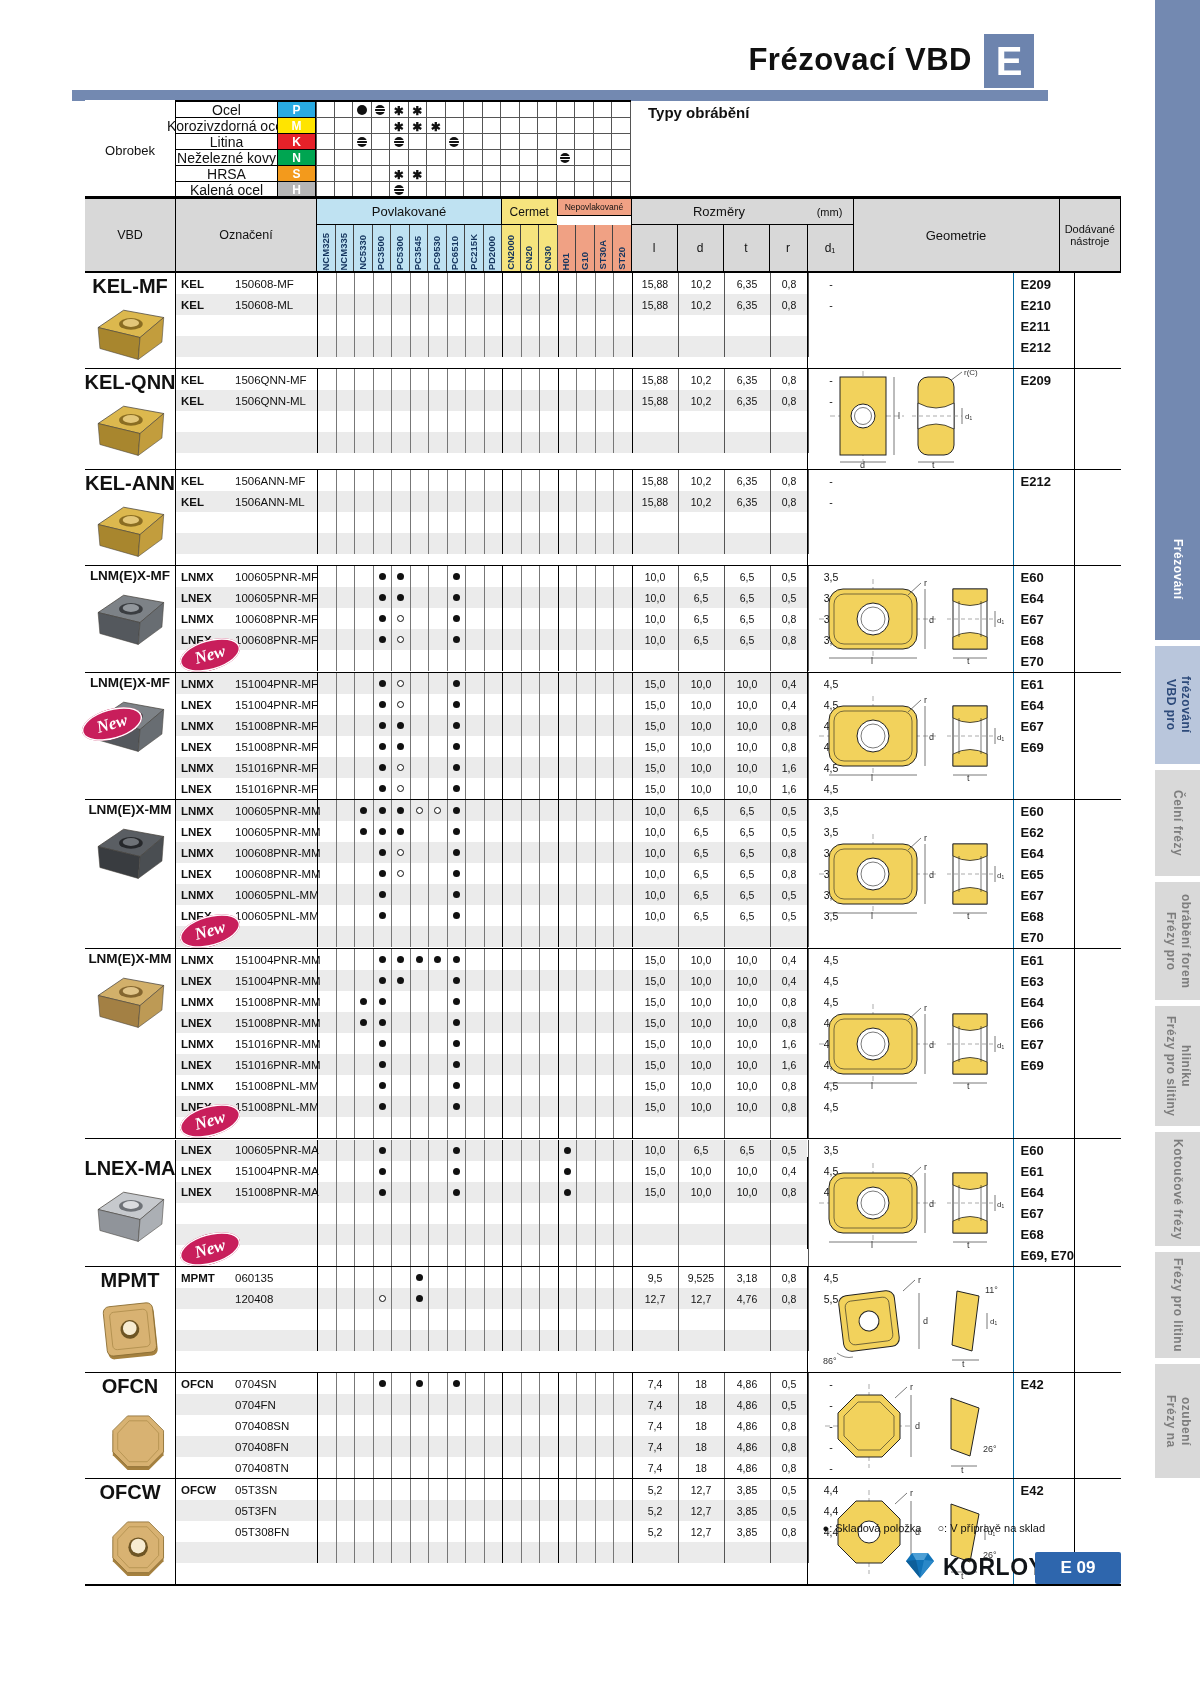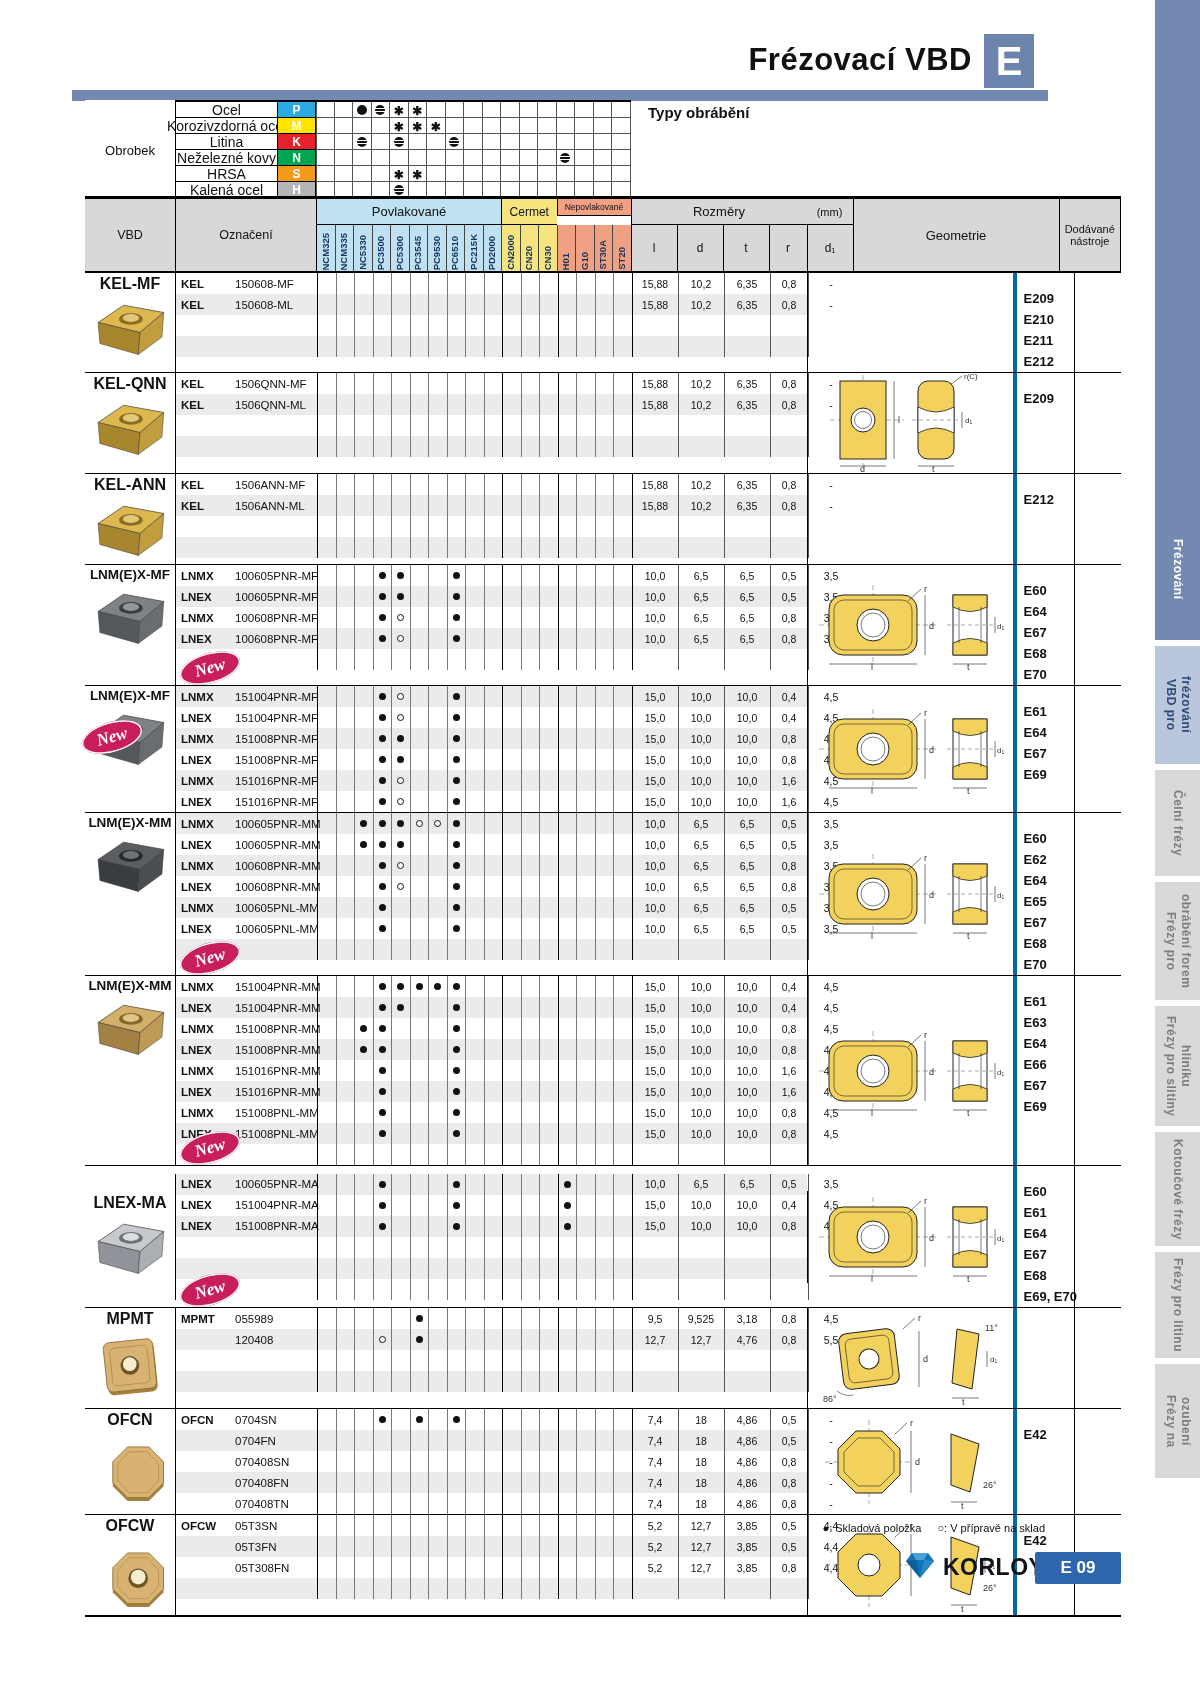--- a/index.html
+++ b/index.html
@@ -48,36 +48,36 @@
   .grade-cell span{writing-mode:vertical-rl;transform:rotate(180deg);font-size:9.5px;font-weight:bold;
               line-height:18.5px;padding-top:1px;color:#15355e}
   #dim-headers{position:absolute;left:545.5px;top:26px;width:222px;height:46px;display:flex}
   .dim-h{box-sizing:border-box;border-left:1px solid #000;background:#d8d8d8;display:flex;align-items:center;
          justify-content:center;font-size:12px}
   
   .section{display:flex;border-top:1.6px solid #000}
   .section:first-child{border-top:none}
   .section>*{box-sizing:border-box}
   .vbd-cell{width:90px;position:relative;display:flex;flex-direction:column;align-items:center;padding-top:2px}
-  .vbd-label{font-weight:bold;font-size:16px;white-space:nowrap}
+  .vbd-label{font-weight:bold;font-size:20px;white-space:nowrap}
   .vbd-label.small{font-size:13.5px}
   .rows-wrap{width:631.5px;border-left:1px solid #000}
   .trow{display:grid;grid-template-columns:57px 84px repeat(17,18.5px) 46px 46px 46px 38px 46px;height:21px}
   .trow.z1{background:#ebebeb}
   .cell{display:flex;align-items:center;justify-content:center;font-size:11px;box-sizing:border-box}
   .c-prefix{justify-content:flex-start;padding-left:5px;font-weight:bold;font-size:11.5px}
   .c-code{justify-content:flex-start;padding-left:2px;font-weight:normal;font-size:11.5px;white-space:nowrap}
   .c-grade{border-left:1px solid #777}
   .c-grade.g0{border-left:1.6px solid #000}
   .c-grade.gb{border-left:1.4px solid #000}
   .c-dim{border-left:1px solid #555;font-size:10.5px}
   .c-dim.d0{border-left:1.6px solid #000}
   .geo-cell{width:206px;border-left:1.6px solid #000;display:flex;align-items:center;justify-content:center;overflow:hidden}
   .section.geo-open .geo-cell{border-top:none;margin-top:-1.6px}
-  .e-cell{width:62px;border-left:4px solid #0369a1;border-right:1px solid #000;padding-top:15px}
+  .e-cell{width:62px;border-left:1px solid #0369a1;border-right:1px solid #000;padding-top:1px}
   .e-num{height:21px;display:flex;align-items:center;padding-left:7px;font-weight:bold;font-size:13px;white-space:nowrap}
   .new-badge{position:absolute;width:62px;height:30px;background:#c81e5b;border-radius:50%;transform:rotate(-16deg);
              display:flex;align-items:center;justify-content:center;color:#fff;z-index:5;
              font-family:"Liberation Serif",serif;font-style:italic;font-weight:bold;font-size:17px;
              box-shadow:0 0 0 1.5px #fff inset}
   
   #sidebar{position:absolute;left:1155px;top:0;width:45px;height:1698px}
   .side-tab{position:absolute;left:0;width:45px;display:flex;align-items:center;justify-content:center;text-align:center}
   .side-tab .vtxt{writing-mode:vertical-lr;font-weight:bold;font-size:12px;line-height:15px;letter-spacing:.5px}
   .tab-active{background:#7389b1;color:#fff}
@@ -1985,21 +1985,21 @@
       <rect x="19" y="10" width="58" height="58" rx="7" fill="#d8b272" stroke="#8a6d33"></rect>
       <rect x="26" y="17" width="44" height="44" rx="5" fill="none" stroke="#b08f4d"></rect>
       <circle cx="48" cy="39" r="11" fill="#6e5524"></circle>
                 <circle cx="48" cy="37.5" r="8" fill="#f7ecd2"></circle>
     </g>
             </svg></div>
         </div>
         <div class="rows-wrap">
           <div class="trow">
             <div class="cell c-prefix">MPMT</div>
-            <div class="cell c-code">055989</div>
+            <div class="cell c-code">060135</div>
             <div class="cell c-grade g0"></div>
             <div class="cell c-grade"></div>
             <div class="cell c-grade"></div>
             <div class="cell c-grade"></div>
             <div class="cell c-grade"></div>
             <div class="cell c-grade">
               <span class="sym sym-stock"></span>
             </div>
             <div class="cell c-grade"></div>
             <div class="cell c-grade"></div>

